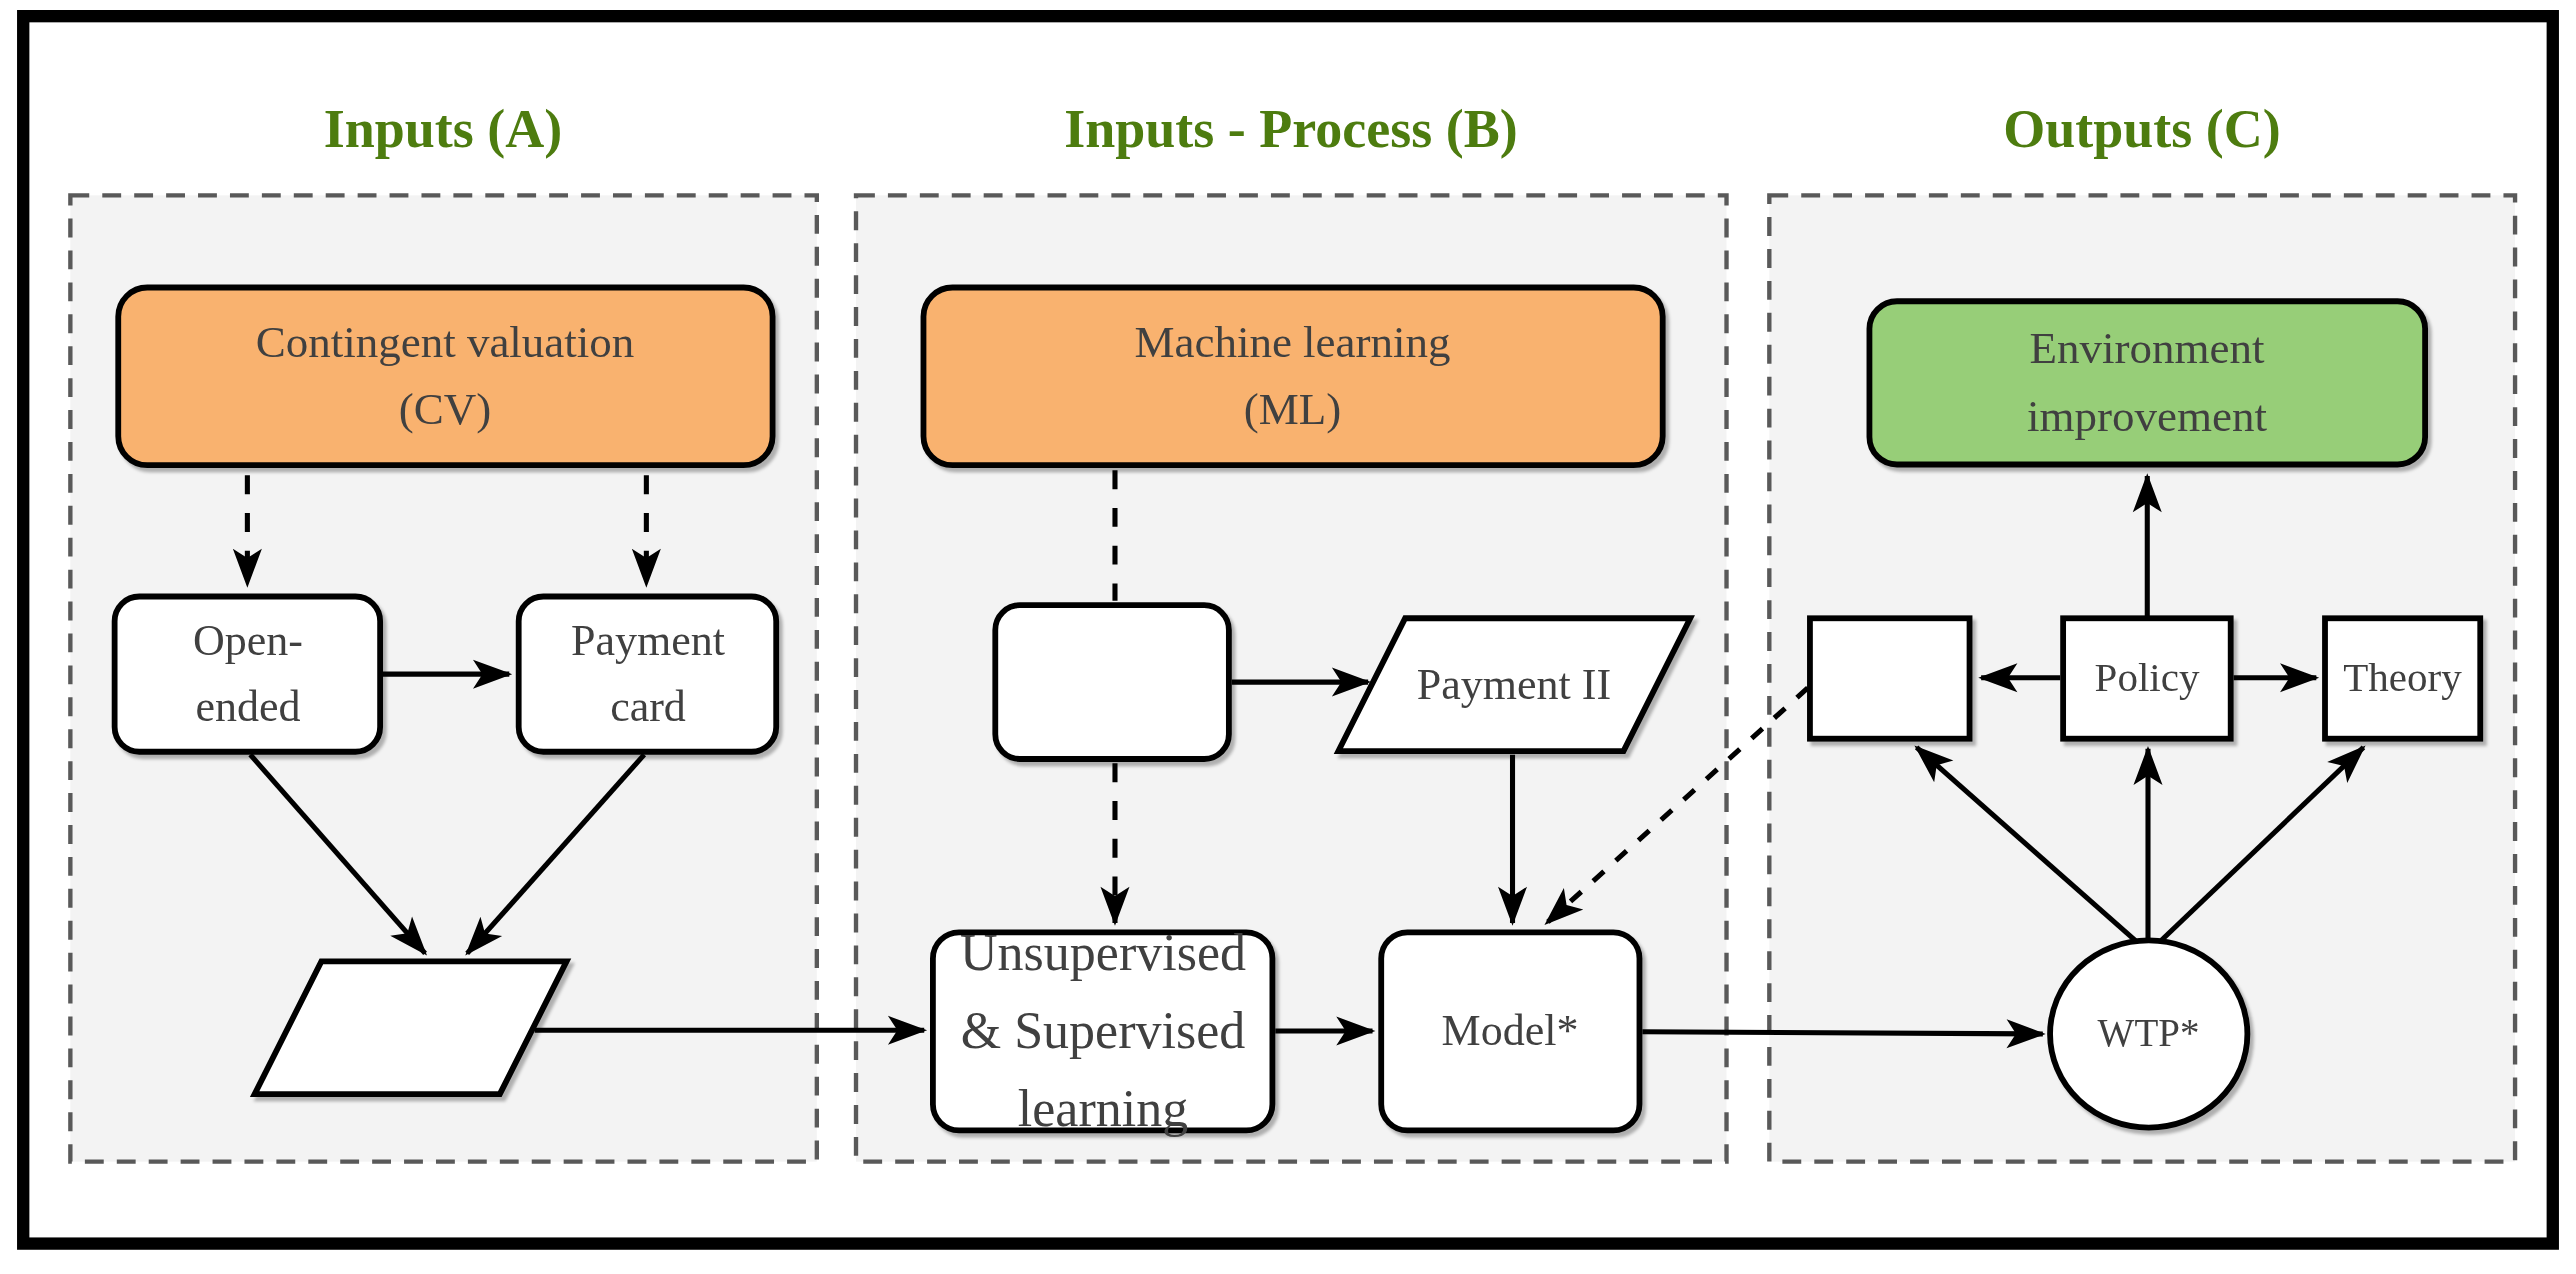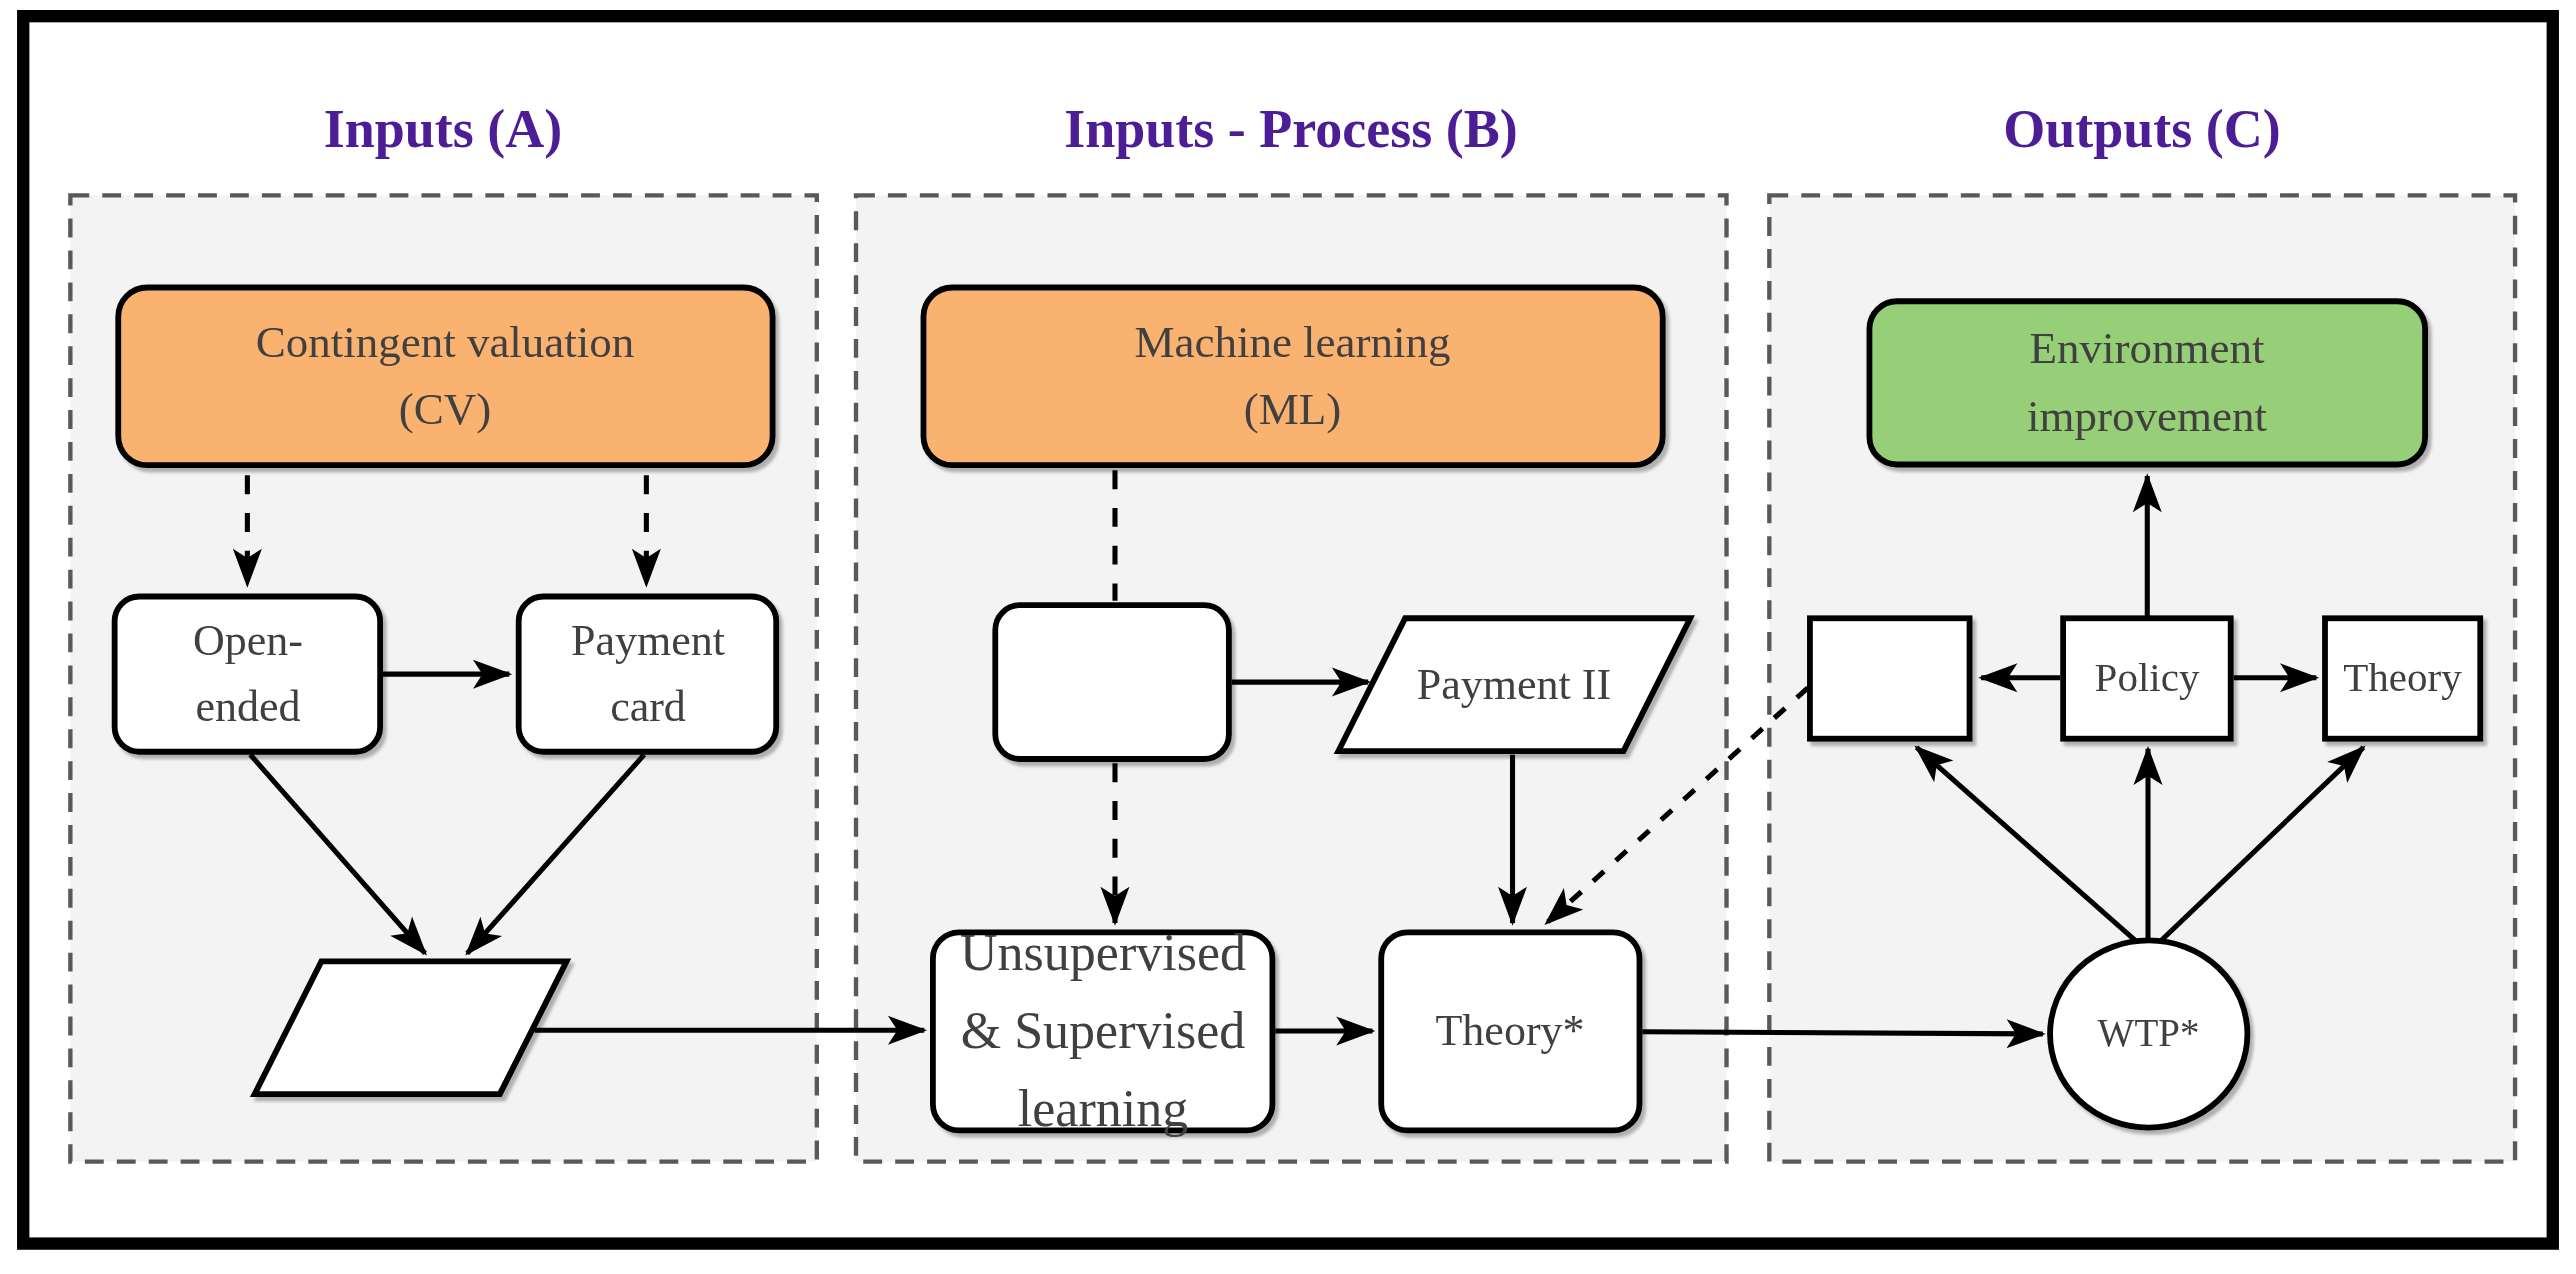--- a/index.html
+++ b/index.html
@@ -35,21 +35,21 @@
   .label{
     position:absolute;
     display:flex;align-items:center;justify-content:center;
     text-align:center;white-space:pre-line;
     color:#404040;font-size:45px;line-height:1.5;
     pointer-events:none;
   }
   .title{
     position:absolute;
     display:flex;align-items:flex-end;justify-content:center;
-    text-align:center;font-weight:700;font-size:54px;color:#4c1d95;
+    text-align:center;font-weight:700;font-size:54px;color:#4d7c0f;
   }
   .fs60{font-size:44px;} .fs58{font-size:52px;} .fs56{font-size:41px;} .fs54{font-size:39px;}
 </style>
 </head>
 <body>
 
 <div class="canvas">
 
   <svg width="2576" height="1275" viewBox="0 0 3551 1757">
     <defs>
@@ -114,21 +114,21 @@
 ended</div>
   <div class="label fs60" style="left:519px;top:596px;width:258px;height:155px;">Payment
 card</div>
 
   <div class="label" style="left:923px;top:287px;width:739px;height:178px;">Machine learning
 (ML)</div>
   <div class="label fs60" style="left:1338px;top:618px;width:352px;height:133px;">Payment II</div>
   <div class="label fs58" style="left:933px;top:932px;width:340px;height:198px;">Unsupervised
 &amp; Supervised
 learning</div>
-  <div class="label fs60" style="left:1381px;top:932px;width:258px;height:198px;">Theory*</div>
+  <div class="label fs60" style="left:1381px;top:932px;width:258px;height:198px;">Model*</div>
 
   <div class="label" style="left:1869px;top:301px;width:556px;height:163px;">Environment
 improvement</div>
   <div class="label fs56" style="left:2063px;top:618px;width:168px;height:120px;">Policy</div>
   <div class="label fs56" style="left:2325px;top:618px;width:155px;height:120px;">Theory</div>
   <div class="label fs54" style="left:2050px;top:940px;width:197px;height:187px;">WTP*</div>
 </div>
 
 
 </body></html>

